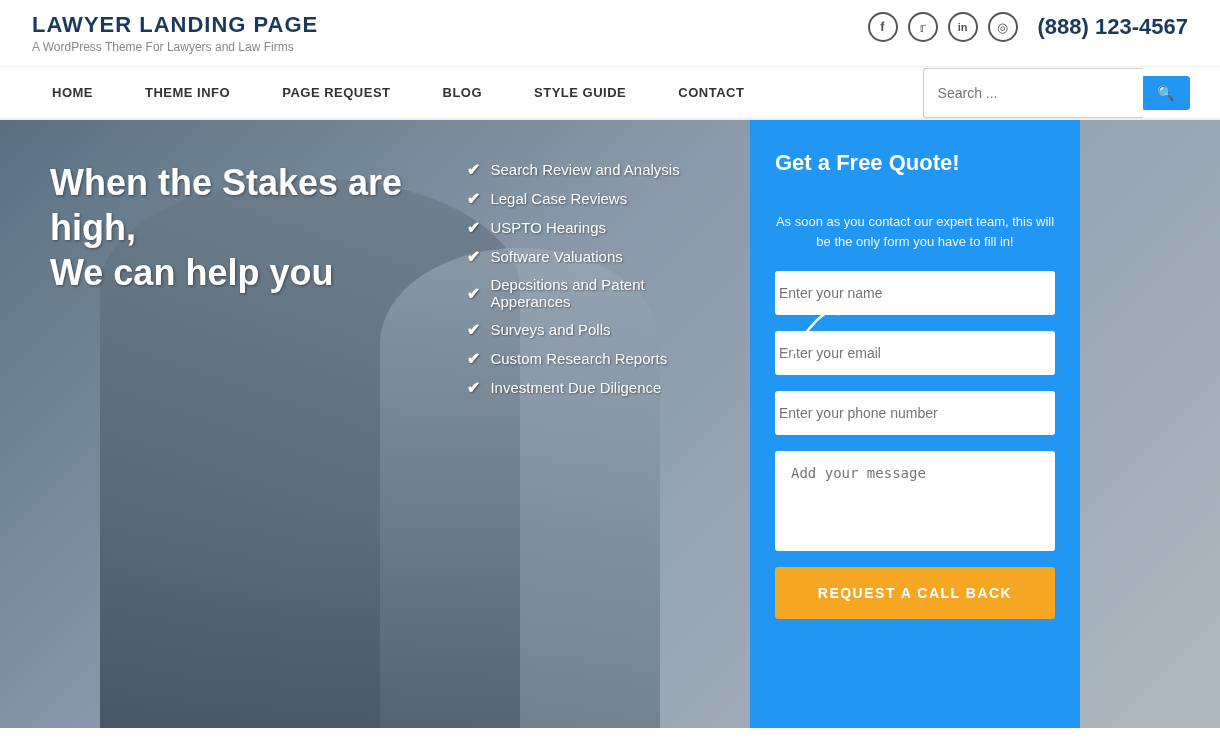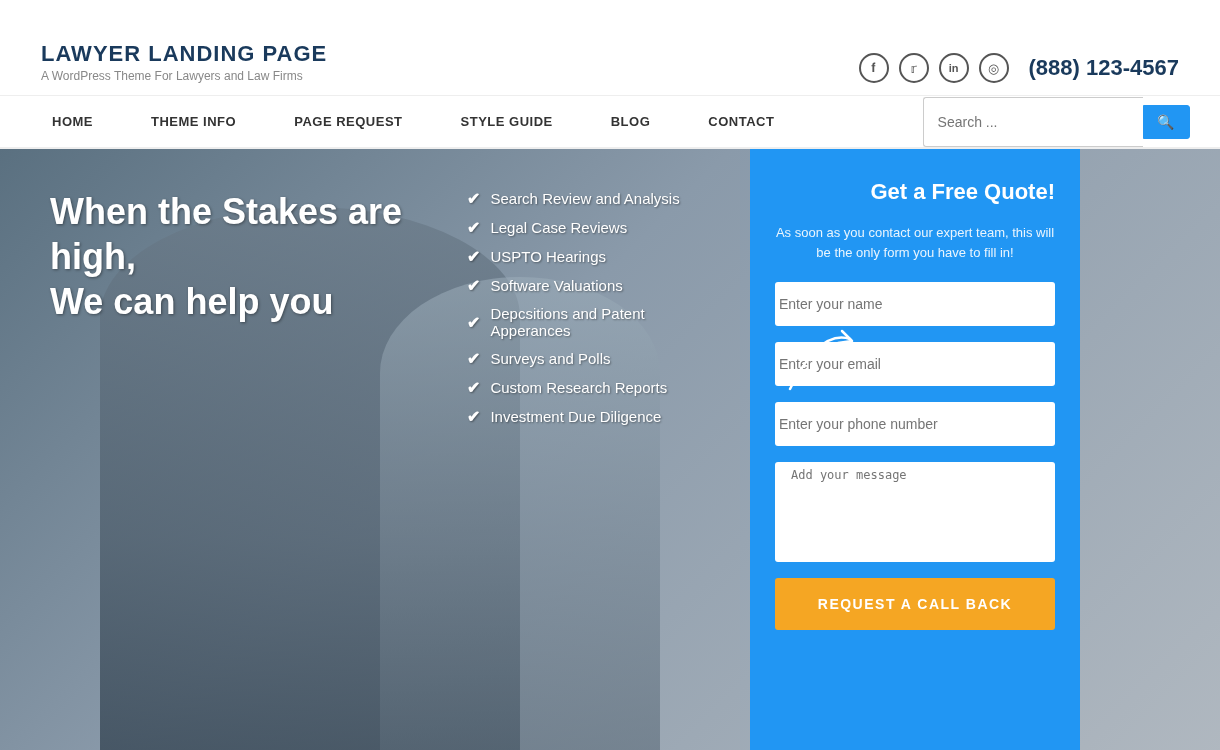--- a/index.html
+++ b/index.html
@@ -1,26 +1,25 @@
 <!DOCTYPE html>
 <html><head>
   <meta charset="utf-8">
   <style>
     * { margin: 0; padding: 0; box-sizing: border-box; }
     body { font-family: Arial, sans-serif; width: 1220px; height: 750px; overflow: hidden; }
 
     
     .header-top {
       display: flex;
-      align-items: flex-end;
+      align-items: flex-start;
       justify-content: space-between;
-      padding: 12px 41px;
+      padding: 12px 32px;
       background: #fff;
       border-bottom: 1px solid #eee;
-      margin-top: 29px;
     }
     .logo-area {}
     .logo-title {
       font-size: 22px;
       font-weight: 900;
       color: #1a3a5c;
       letter-spacing: 1px;
     }
     .logo-subtitle {
       font-size: 12px;
@@ -59,21 +58,21 @@
     .navbar {
       display: flex;
       align-items: center;
       justify-content: space-between;
       padding: 0 30px;
       background: #fff;
       border-bottom: 2px solid #eee;
     }
     .nav-links {
       display: flex;
-      gap: 14px;
+      gap: 8px;
     }
     .nav-link {
       padding: 18px 22px;
       font-size: 13px;
       font-weight: 700;
       color: #333;
       text-decoration: none;
       letter-spacing: 0.5px;
       cursor: pointer;
       transition: color 0.2s;
@@ -195,46 +194,46 @@
       padding: 30px 25px 25px 25px;
       display: flex;
       flex-direction: column;
       gap: 16px;
       flex-shrink: 0;
     }
     .form-title {
       font-size: 22px;
       font-weight: 800;
       color: #fff;
-      text-align: right;
-      margin-bottom: 2px;
+      text-align: left;
+      margin-bottom: 20px;
     }
     .form-subtitle {
       font-size: 13px;
       color: rgba(255,255,255,0.9);
       text-align: center;
       line-height: 1.5;
       margin-bottom: 4px;
     }
     .form-input {
       width: 100%;
       padding: 14px 4px;
       border: none;
       border-radius: 3px;
       font-size: 14px;
       color: #999;
       outline: none;
       background: #fff;
     }
     .form-textarea {
       width: 100%;
-      padding: 6px 16px;
+      padding: 14px 16px;
       border: none;
       border-radius: 3px;
-      font-size: 12px;
+      font-size: 14px;
       color: #999;
       outline: none;
       background: #fff;
       resize: none;
       height: 100px;
     }
     .form-submit {
       width: 100%;
       padding: 18px;
       background: #f5a623;
@@ -278,22 +277,22 @@
     </div>
     <div class="phone-number">(888) 123-4567</div>
   </div>
 </div>
 
 <nav class="navbar">
   <div class="nav-links">
     <a class="nav-link" href="#">HOME</a>
     <a class="nav-link" href="#">THEME INFO</a>
     <a class="nav-link" href="#">PAGE REQUEST</a>
+    <a class="nav-link" href="#">BLOG</a>
     <a class="nav-link" href="#">STYLE GUIDE</a>
-    <a class="nav-link" href="#">BLOG</a>
     <a class="nav-link" href="#">CONTACT</a>
   </div>
   <div class="search-bar">
     <input class="search-input" type="text" placeholder="Search ..." style="">
     <button class="search-button">🔍</button>
   </div>
 </nav>
 
 <div class="hero">
 

